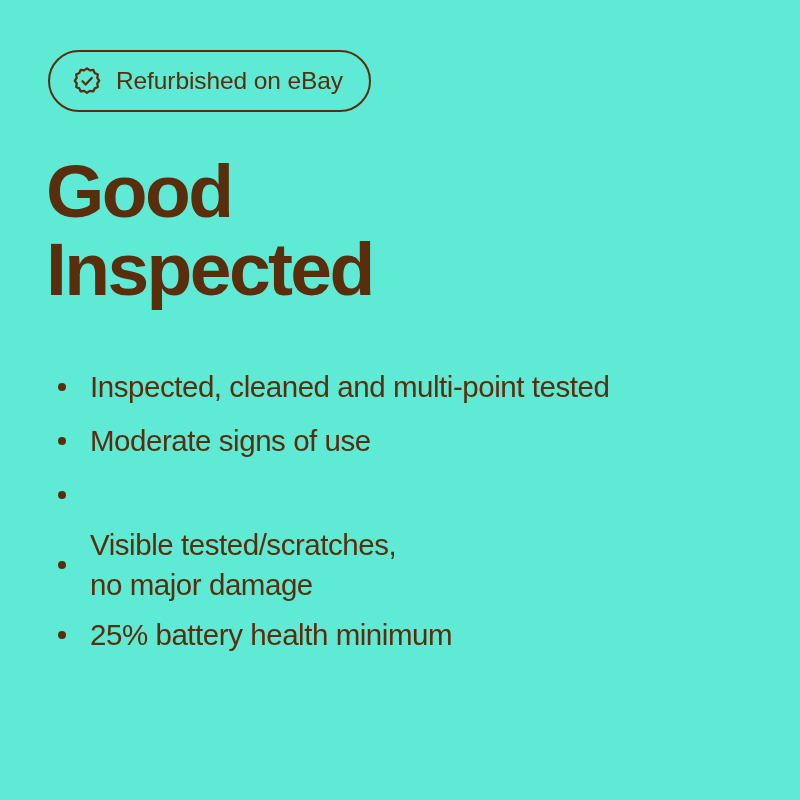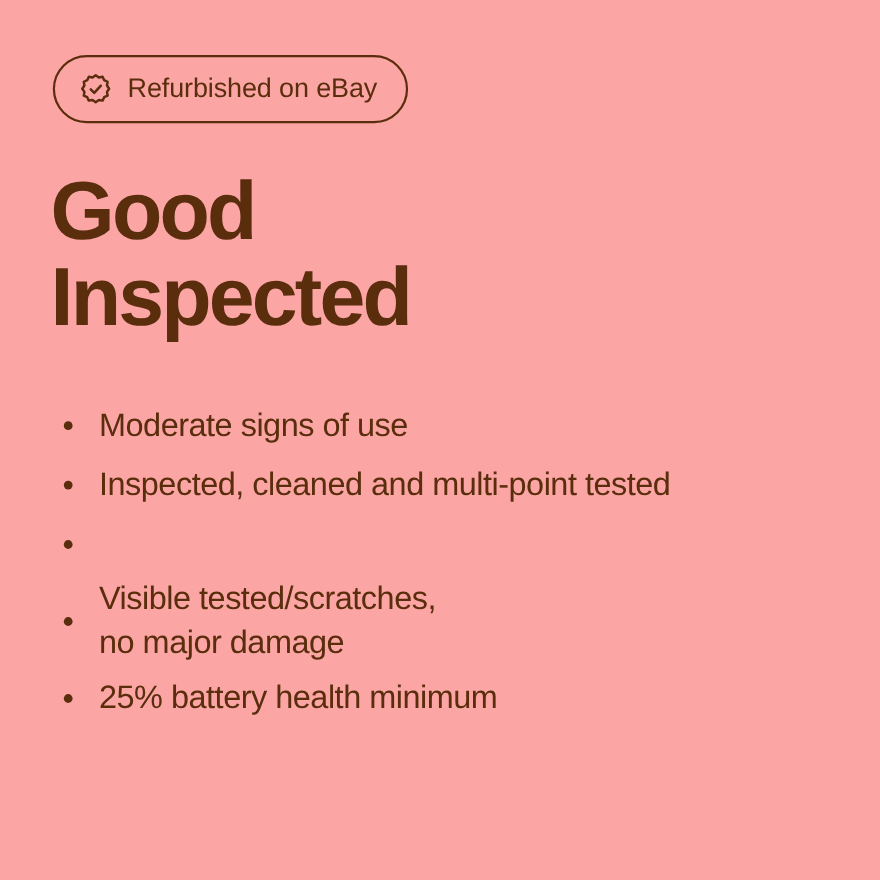--- a/index.html
+++ b/index.html
@@ -12,21 +12,21 @@
     height: 800px;
     overflow: hidden;
     background: #FC8C0A;
     font-family: "Liberation Sans", sans-serif;
     -webkit-font-smoothing: antialiased;
   }
   .card {
     position: relative;
     width: 800px;
     height: 800px;
-    background: #fca5a5;
+    background: #5eead4;
     box-sizing: border-box;
   }
 
   
   .badge {
     position: absolute;
     left: 48px;
     top: 50px;
     height: 62px;
     display: inline-flex;
@@ -120,25 +120,25 @@
     </span>
     <span class="badge-label">Refurbished on eBay</span>
   </div>
 
   <h1 class="headline">Good
 Inspected</h1>
 
   <ul class="features">
     <li class="feature">
       <span class="dot"></span>
-      <span class="ftext">Moderate signs of use</span>
+      <span class="ftext">Inspected, cleaned and multi-point tested</span>
     </li>
     <li class="feature">
       <span class="dot"></span>
-      <span class="ftext">Inspected, cleaned and multi-point tested</span>
+      <span class="ftext">Moderate signs of use</span>
     </li>
     <li class="feature">
       <span class="dot"></span>
     </li>
     <li class="feature two-line">
       <span class="dot"></span>
       <span class="ftext">Visible tested/scratches,
 no major damage</span>
     </li>
     <li class="feature">

